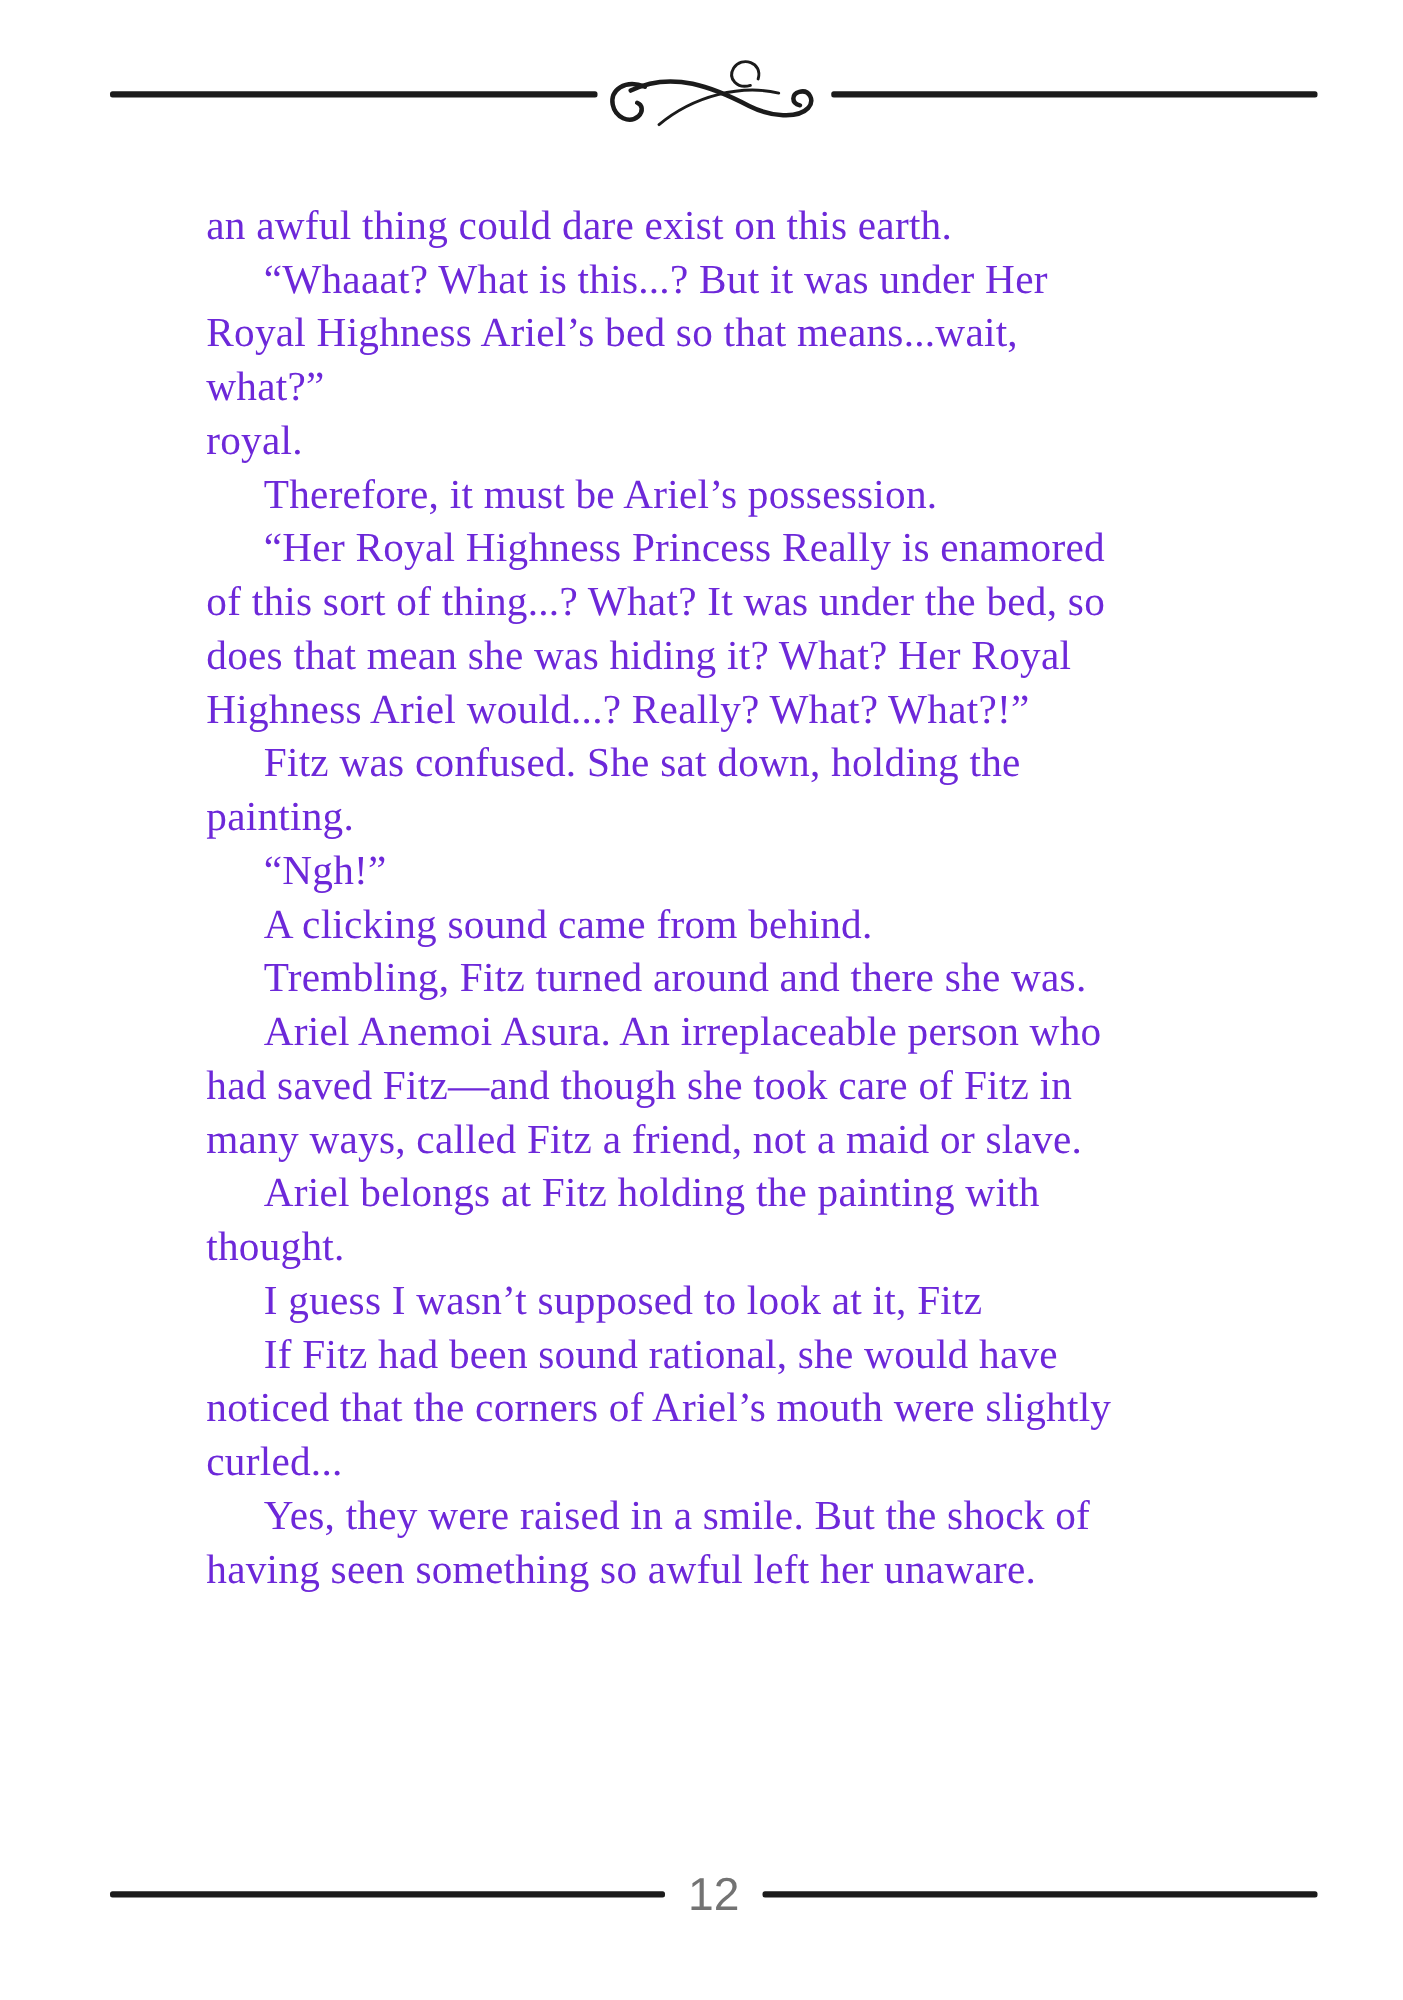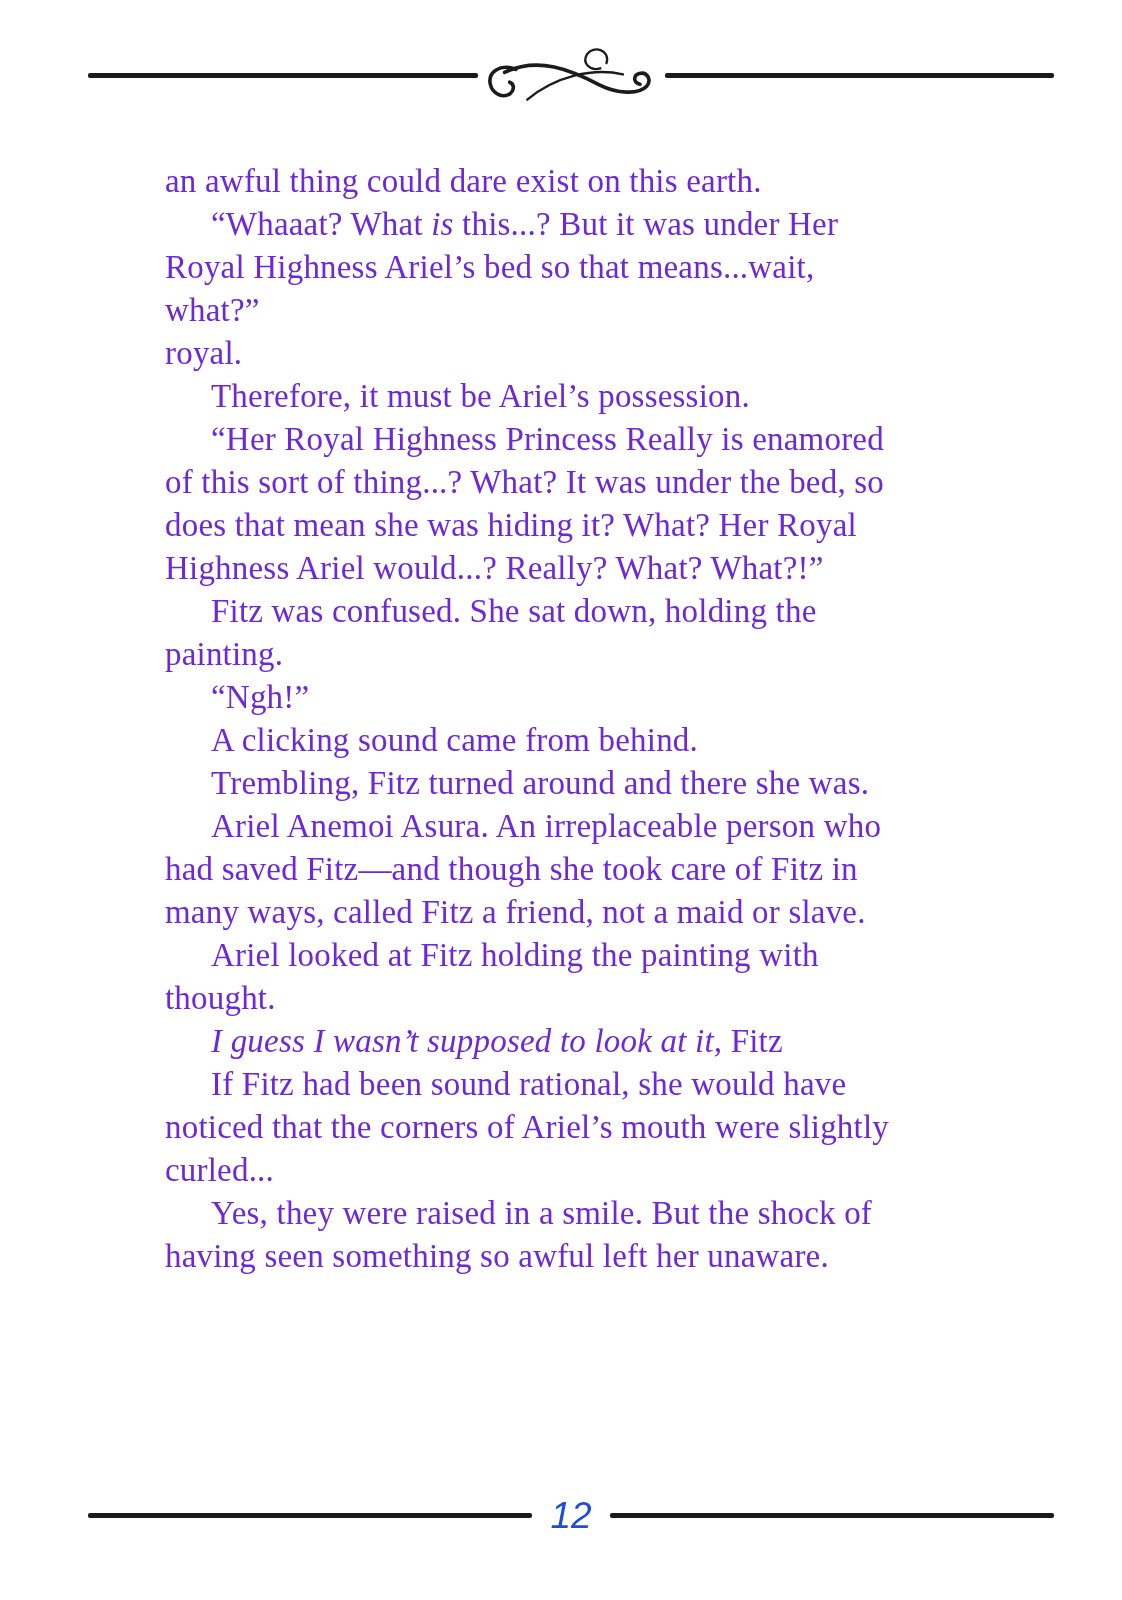--- a/index.html
+++ b/index.html
@@ -49,42 +49,40 @@
     line-height: 43px;
     letter-spacing: 0.2px;
   }
   .line {
     white-space: nowrap;
   }
   .line.indent {
     padding-left: 46px;
   }
   .italic {
-    font-style: italic;
     text-align: right;
   }
 
   
   .footer-rule {
     position: absolute;
     left: 88px;
     top: 1483px;
     width: 966px;
     height: 64px;
     display: flex;
     align-items: center;
   }
   .page-number {
     flex: 0 0 auto;
     margin: 0 18px;
     font-family: "Liberation Sans", sans-serif;
     font-size: 37px;
-    color: #1d4ed8;
+    color: #737373;
     line-height: 1;
-    font-style: italic;
   }
 </style>
 </head>
 <body>
 
 <div class="header-rule">
   <div class="rule-seg"></div>
   <div class="ornament-wrap">
     <svg viewBox="0 0 340 130" width="175" height="80" xmlns="http://www.w3.org/2000/svg" fill="none" stroke="#1b1b1b" stroke-linecap="round">
 
@@ -112,21 +110,21 @@
     <div class="line"><span>does that mean she was hiding it? What? Her Royal</span></div>
     <div class="line"><span>Highness Ariel would...? Really? What? What?!”</span></div>
     <div class="line indent"><span>Fitz was confused. She sat down, holding the</span></div>
     <div class="line"><span>painting.</span></div>
     <div class="line indent"><span>“Ngh!”</span></div>
     <div class="line indent"><span>A clicking sound came from behind.</span></div>
     <div class="line indent"><span>Trembling, Fitz turned around and there she was.</span></div>
     <div class="line indent"><span>Ariel Anemoi Asura. An irreplaceable person who</span></div>
     <div class="line"><span>had saved Fitz—and though she took care of Fitz in</span></div>
     <div class="line"><span>many ways, called Fitz a friend, not a maid or slave.</span></div>
-    <div class="line indent"><span>Ariel looked at Fitz holding the painting with</span></div>
+    <div class="line indent"><span>Ariel belongs at Fitz holding the painting with</span></div>
     <div class="line"><span>thought.</span></div>
     <div class="line indent"><span class="italic">I guess I wasn’t supposed to look at it,</span><span> Fitz</span></div>
     <div class="line indent"><span>If Fitz had been sound rational, she would have</span></div>
     <div class="line"><span>noticed that the corners of Ariel’s mouth were slightly</span></div>
     <div class="line"><span>curled...</span></div>
     <div class="line indent"><span>Yes, they were raised in a smile. But the shock of</span></div>
     <div class="line"><span>having seen something so awful left her unaware.</span></div>
   </div>
 
 <div class="footer-rule">

